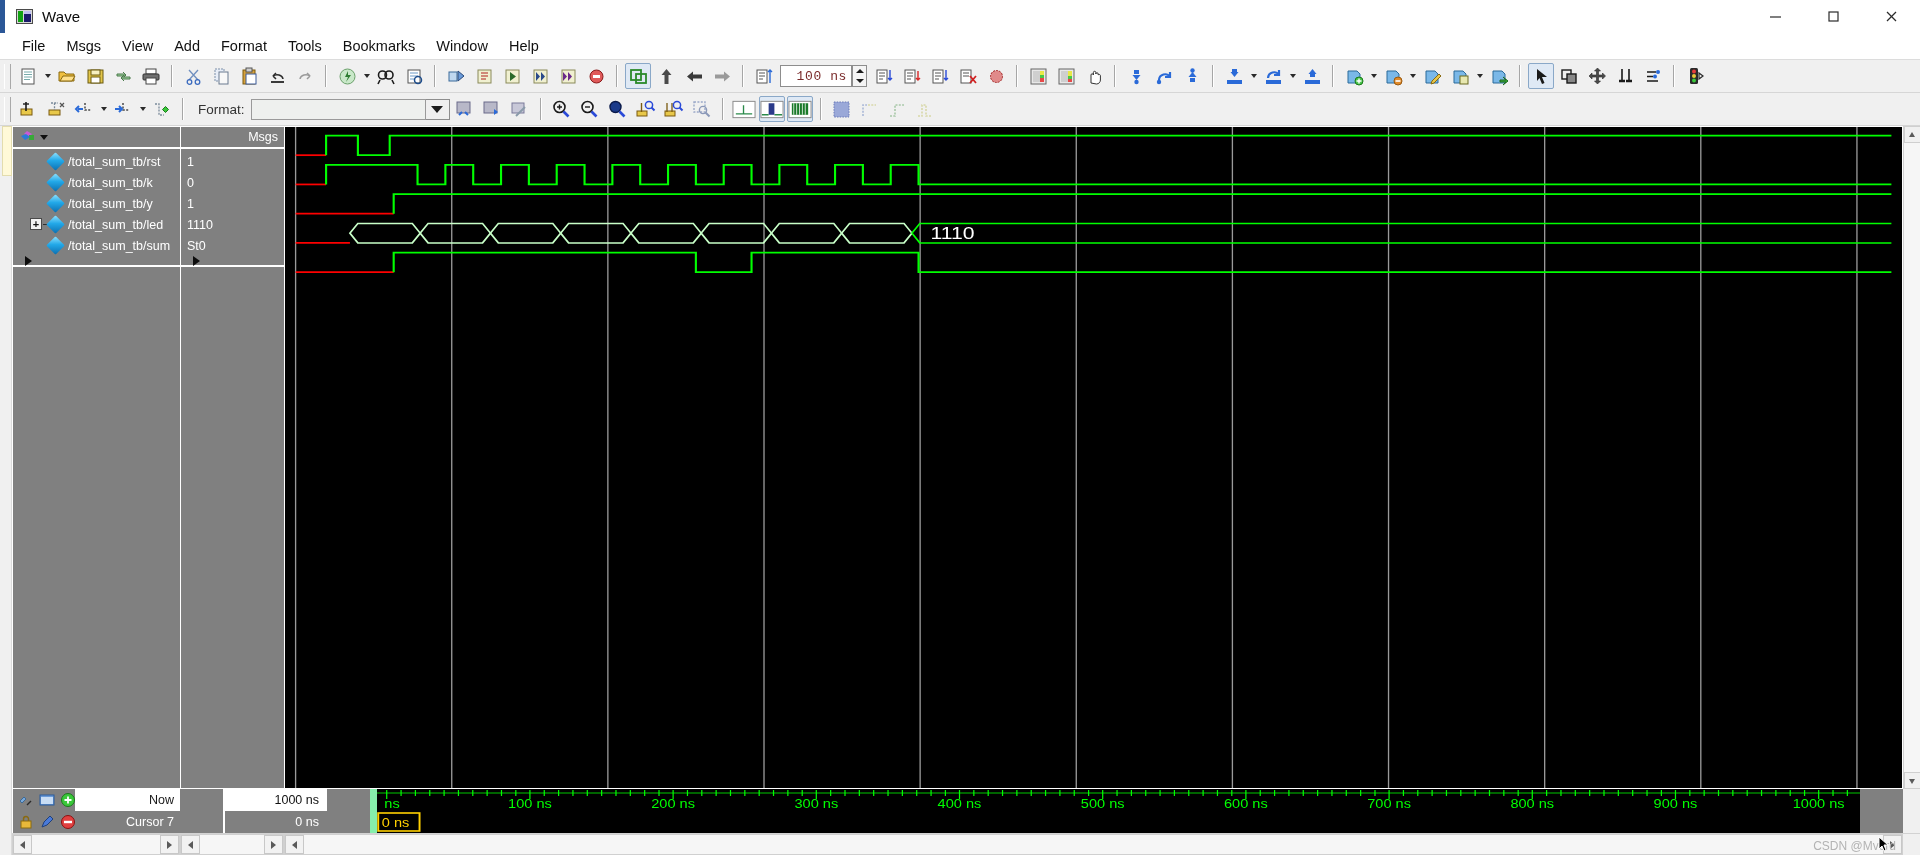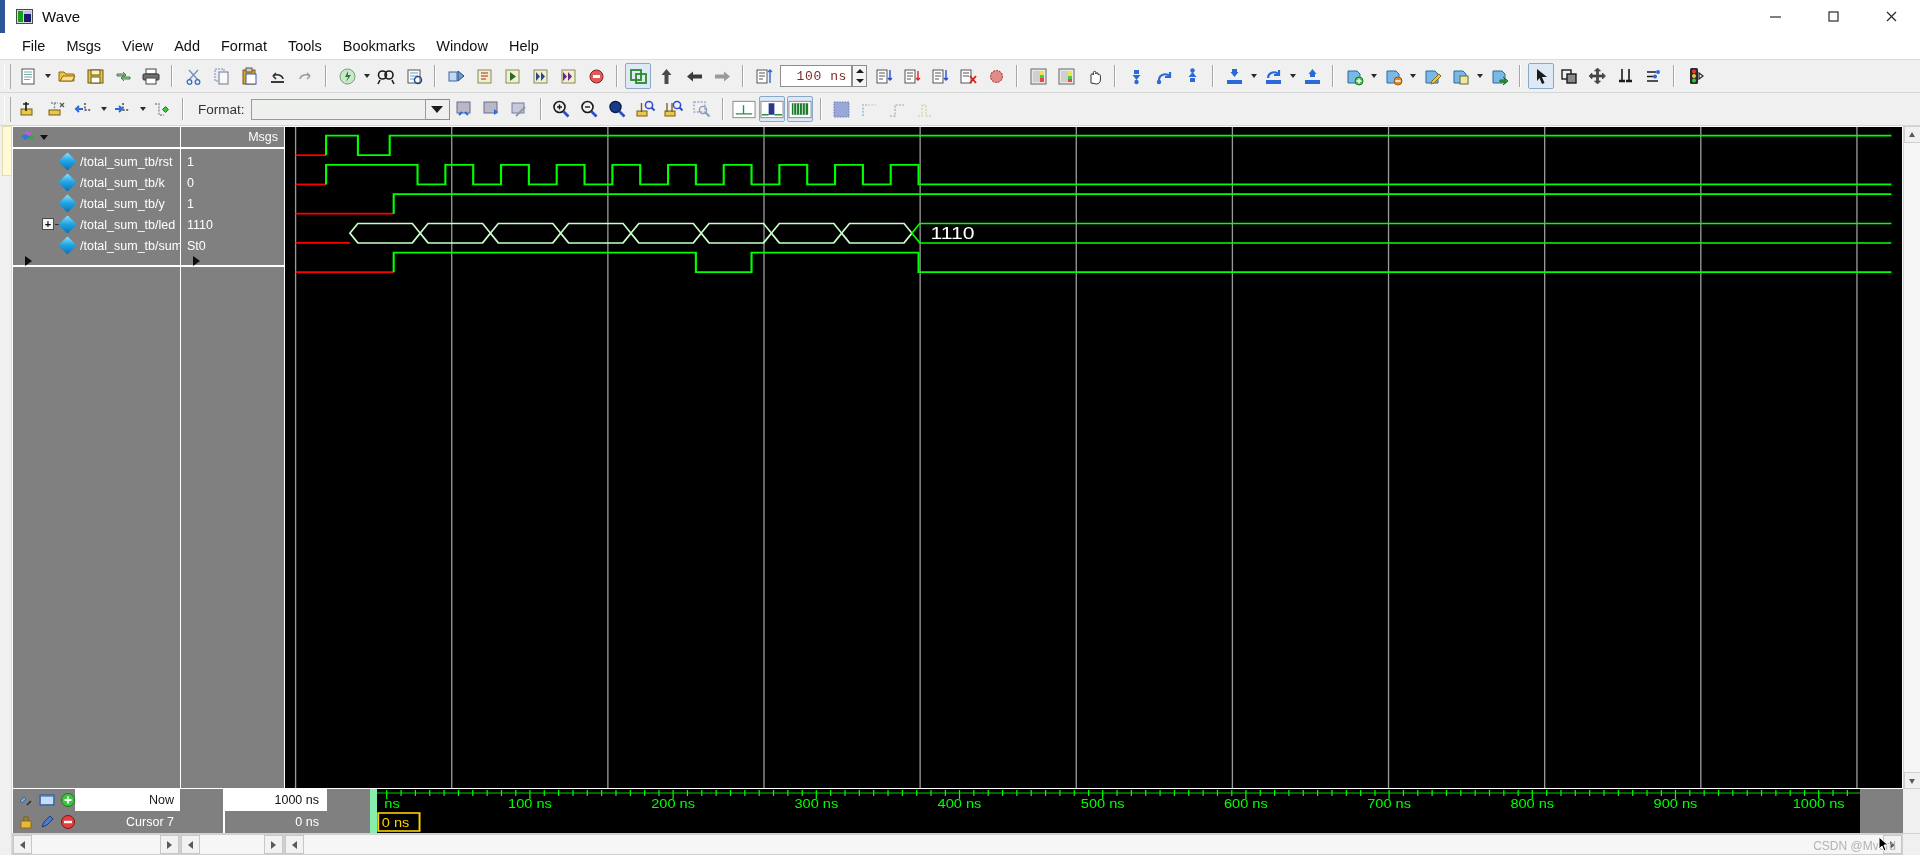--- a/index.html
+++ b/index.html
@@ -212,21 +212,21 @@
   .head-caret { margin-left: 4px; }
   .head-caret::after {
     content:""; display:block;
     border-left:4px solid transparent; border-right:4px solid transparent;
     border-top:5px solid #101010;
   }
   .msgs-label { font-size: 12.5px; color: #ffffff; }
   .sig-list { flex: 1 1 auto; overflow: hidden; padding-top: 2px; }
   .sig-row {
     height: 21px; display: flex; align-items: center;
-    padding-left: 16px; position: relative; margin-left: 12px;
+    padding-left: 16px; position: relative;
   }
   .expander {
     width: 12px; height: 12px; flex: none;
     border: 1px solid #4a4a4a; background: #f2f2f2;
     position: absolute; left: 17px; top: 4px;
     display: flex; align-items: center; justify-content: center;
     font-size: 11px; line-height: 9px; color: #111; font-weight: bold;
   }
   .expander-line {
     position: absolute; left: 30px; top: 10px; width: 7px; height: 1px;

